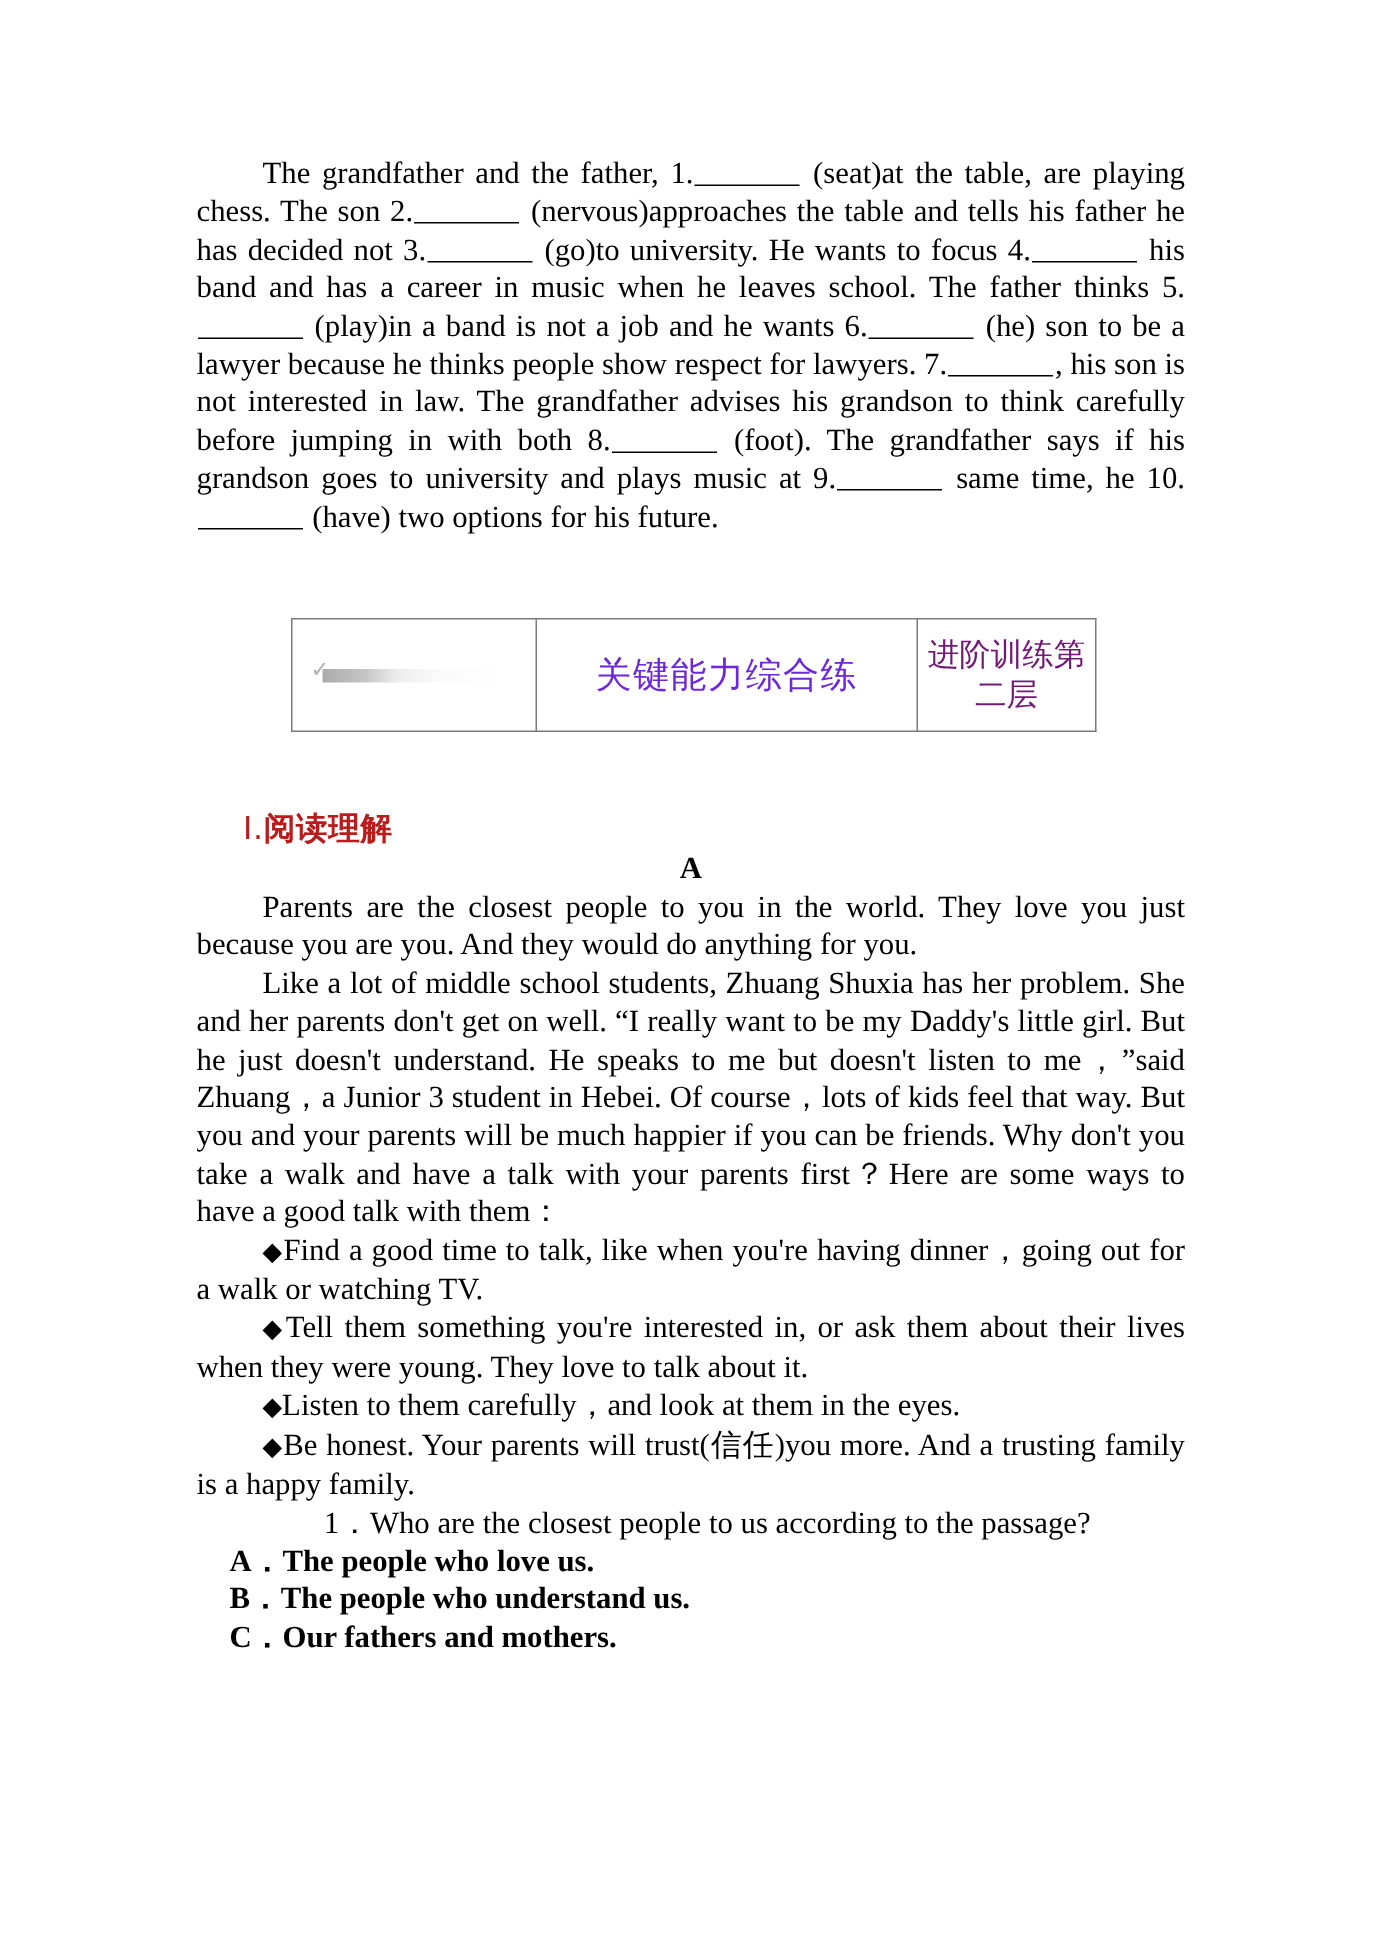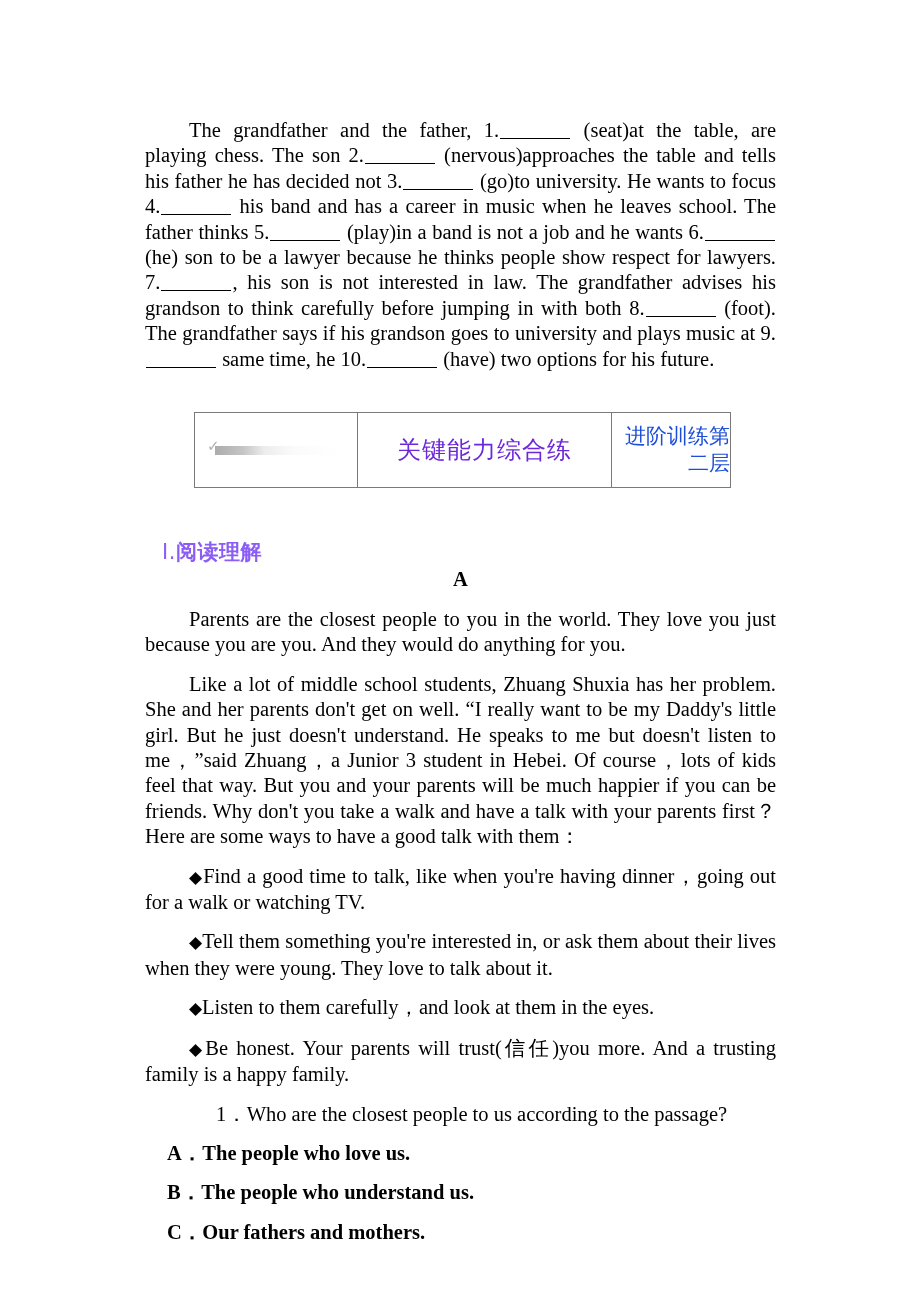--- a/index.html
+++ b/index.html
@@ -27,21 +27,21 @@
     top: 104px;
     width: 659px;
   }
 
   
   .para {
     font-size: 20.5px;
     line-height: 25.4px;
     text-align: justify;
     text-justify: inter-word;
-    margin: 14px;
+    margin: 0;
     text-indent: 44px;
     hyphens: none;
   }
 
   
   .blank {
     display: inline-block;
     border-bottom: 1.6px solid #000;
     vertical-align: baseline;
     height: 0.92em;
@@ -70,25 +70,25 @@
   .banner .cell-title {
     width: 253px;
     text-align: center;
     font-family: "Liberation Sans", "DejaVu Sans", sans-serif;
     font-size: 24px;
     letter-spacing: 1px;
     color: #6d28d9;
   }
   .banner .cell-level {
     width: 118px;
-    text-align: right;
-    font-family: Liberation Serif, serif;
+    text-align: center;
+    font-family: Liberation Sans, sans-serif;
     font-size: 21px;
     line-height: 27px;
-    color: #1d4ed8;
+    color: #701a75;
   }
   .mark-graphic {
     position: relative;
     margin-left: 12px;
     width: 140px;
     height: 13px;
   }
   .mark-graphic .bar {
     position: absolute;
     left: 8px;
@@ -115,21 +115,21 @@
 
   
   .sec-heading {
     position: absolute;
     left: 162px;
     top: 538px;
     font-family: "Liberation Sans", "DejaVu Sans", sans-serif;
     font-weight: bold;
     font-size: 21px;
     letter-spacing: 0.5px;
-    color: #8b5cf6;
+    color: #b91c1c;
   }
   .sec-heading .numeral {
     font-family: "DejaVu Sans", sans-serif;
     font-weight: normal;
   }
 
   .passage-label {
     position: absolute;
     left: 0;
     top: 568px;

